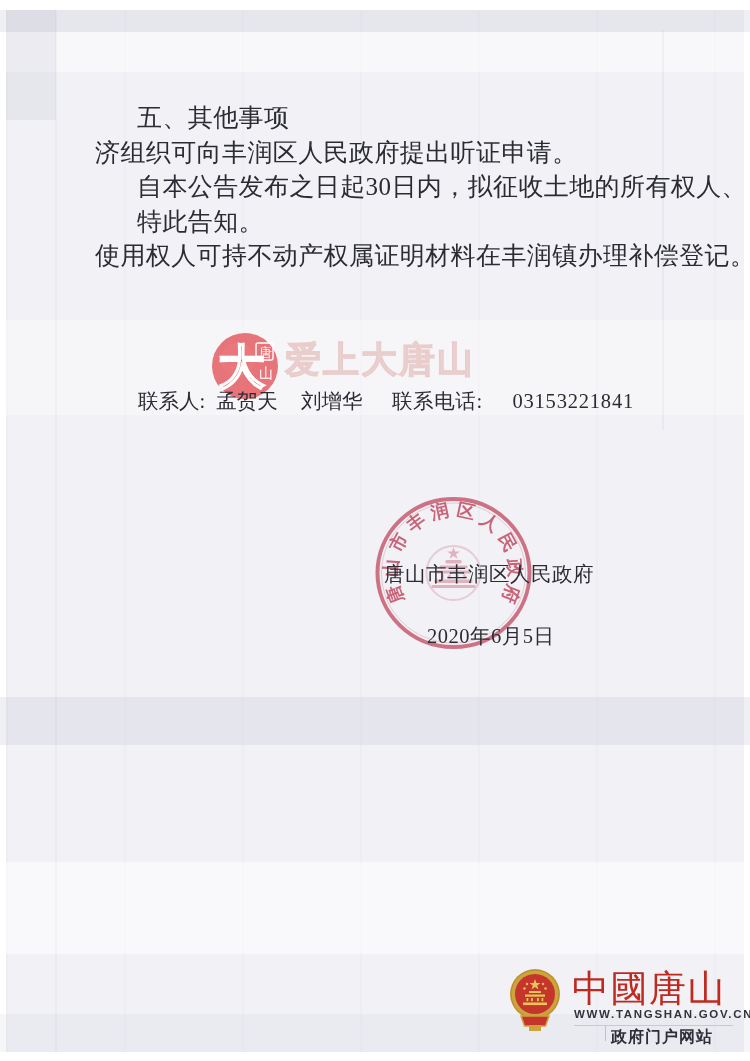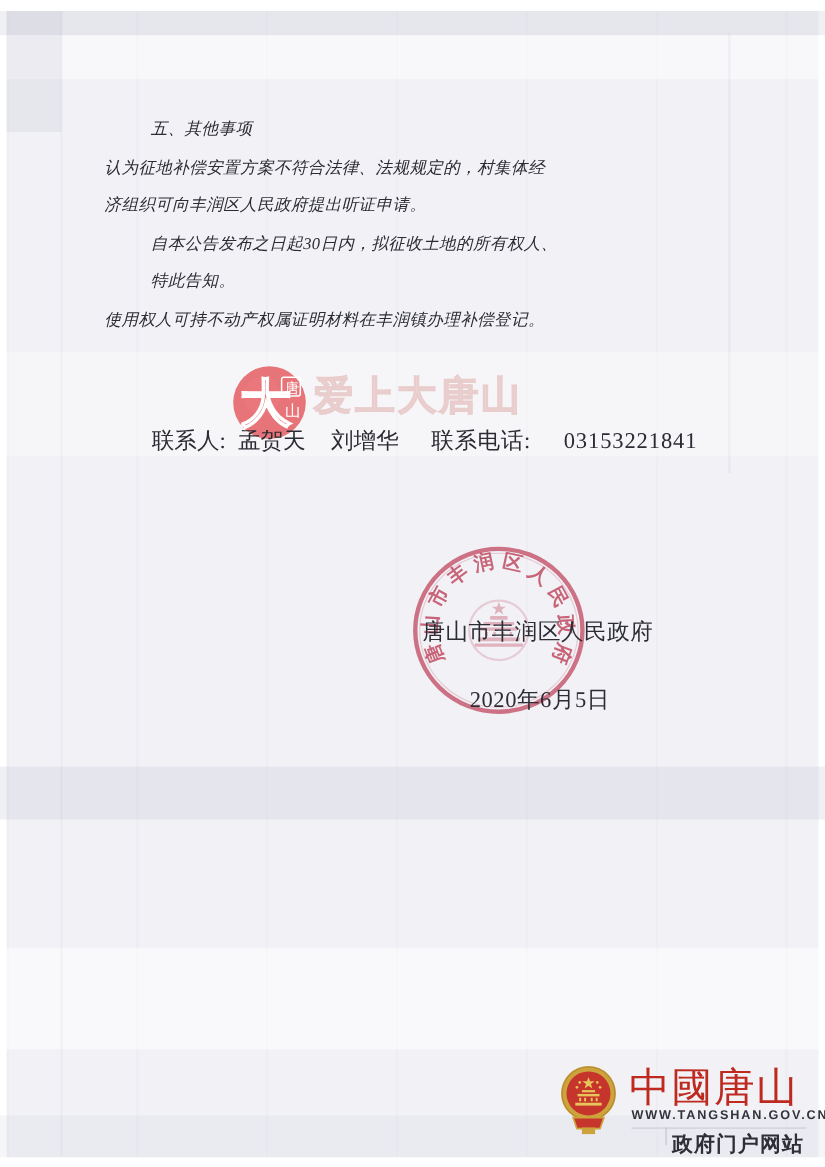--- a/index.html
+++ b/index.html
@@ -4,21 +4,21 @@
 <style>
   html,body{margin:0;padding:0;background:#ffffff;}
   .page{position:relative;width:750px;height:1061px;background:#ffffff;overflow:hidden;
         font-family:"Liberation Serif","DejaVu Serif",serif;}
   .paper{position:absolute;left:6px;top:10px;right:6px;bottom:9px;background:#f1f1f6;}
   .streaks{position:absolute;inset:0;
         background:repeating-linear-gradient(90deg, rgba(130,130,170,0.035) 0 2px, transparent 2px 118px);}
   .band{position:absolute;left:0;width:100%;}
   .vline{position:absolute;width:2px;}
   .body-text{position:absolute;left:95px;top:101px;width:540px;
-        font-size:15px;letter-spacing:0.4px;color:#2b2b33;z-index:3;font-style:italic;}
+        font-size:25px;letter-spacing:0.4px;color:#2b2b33;z-index:3;}
   .line{height:34.6px;line-height:34.6px;white-space:nowrap;}
   .indent{padding-left:42px;}
   .contact{position:absolute;left:95px;top:384px;width:540px;height:34px;line-height:34px;
         font-size:20.5px;color:#2b2b33;z-index:3;white-space:nowrap;}
   .contact .persons{position:absolute;left:43px;}
   .contact .phone-part{position:absolute;left:297px;letter-spacing:0.6px;}
   .p1{margin-left:6px;} .p2{margin-left:18px;} .pn{margin-left:24px;letter-spacing:0.8px;text-align:center;}
   .wm-logo{position:absolute;left:211px;top:332px;z-index:1;}
   .wm-text{position:absolute;left:285px;top:336px;font-size:36px;font-weight:bold;
         color:#f0d9d9;-webkit-text-stroke:1px #e9cccc;letter-spacing:2px;z-index:1;white-space:nowrap;}
@@ -28,21 +28,21 @@
   .sig-date{position:absolute;left:427px;top:594px;font-size:20.5px;letter-spacing:0.5px;
         color:#2c2c34;z-index:4;white-space:nowrap;margin-top:28px;}
   .footer-emblem{position:absolute;left:508px;top:966px;z-index:3;}
   .site-brand{position:absolute;left:572px;top:964px;font-size:37px;font-weight:normal;
         letter-spacing:1.5px;color:#bf2a20;z-index:3;white-space:nowrap;}
   .site-url{position:absolute;left:574px;top:1008px;font-size:11.5px;font-weight:bold;
         letter-spacing:1.7px;color:#33333c;z-index:3;white-space:nowrap;
         font-family:"Liberation Sans","DejaVu Sans",sans-serif;}
   .footer-hairline{position:absolute;left:574px;top:1025px;width:159px;height:1px;background:#c9c9d3;z-index:3;}
   .footer-tick{position:absolute;left:605px;top:1025px;width:1px;height:16px;background:#c0c0cc;z-index:3;}
-  .site-portal{position:absolute;left:611px;top:1027px;font-size:19px;font-weight:bold;
+  .site-portal{position:absolute;left:611px;top:1027px;font-size:16px;font-weight:bold;
         letter-spacing:1px;color:#2e2e38;z-index:3;white-space:nowrap;}
 </style>
 </head>
 <body>
 
 <div class="page">
   <div class="paper">
     <div class="streaks"></div>
   </div>
 
@@ -61,21 +61,20 @@
     <circle cx="27" cy="28" r="17" fill="#ea7d80" opacity="0.45"></circle>
     <text x="7" y="51" font-size="47" font-weight="bold" fill="#dd5f63" stroke="#ffffff" stroke-width="1.6" font-family="'Liberation Serif','DejaVu Serif',serif">大</text>
     <rect x="45" y="11" width="17" height="17" rx="2" fill="none" stroke="#ffffff" stroke-width="1.4"></rect>
     <text x="48" y="25" font-size="13" fill="#ffffff" font-family="'Liberation Serif','DejaVu Serif',serif">唐</text>
     <text x="48" y="46" font-size="14" fill="#ffffff" font-family="'Liberation Serif','DejaVu Serif',serif">山</text>
   </svg>
   <div class="wm-text">爱上大唐山</div>
 
   <div class="body-text">
     <div class="line indent">五、其他事项</div>
-    <div class="line">认为征地补偿安置方案不符合法律、法规规定的，村集体经</div>
     <div class="line">济组织可向丰润区人民政府提出听证申请。</div>
     <div class="line indent">自本公告发布之日起30日内，拟征收土地的所有权人、</div>
     <div class="line indent">特此告知。</div>
     <div class="line">使用权人可持不动产权属证明材料在丰润镇办理补偿登记。</div>
   </div>
 
   <div class="contact">
     <span class="persons">
       <span>联系人:</span>
       <span class="p1">孟贺天</span>

